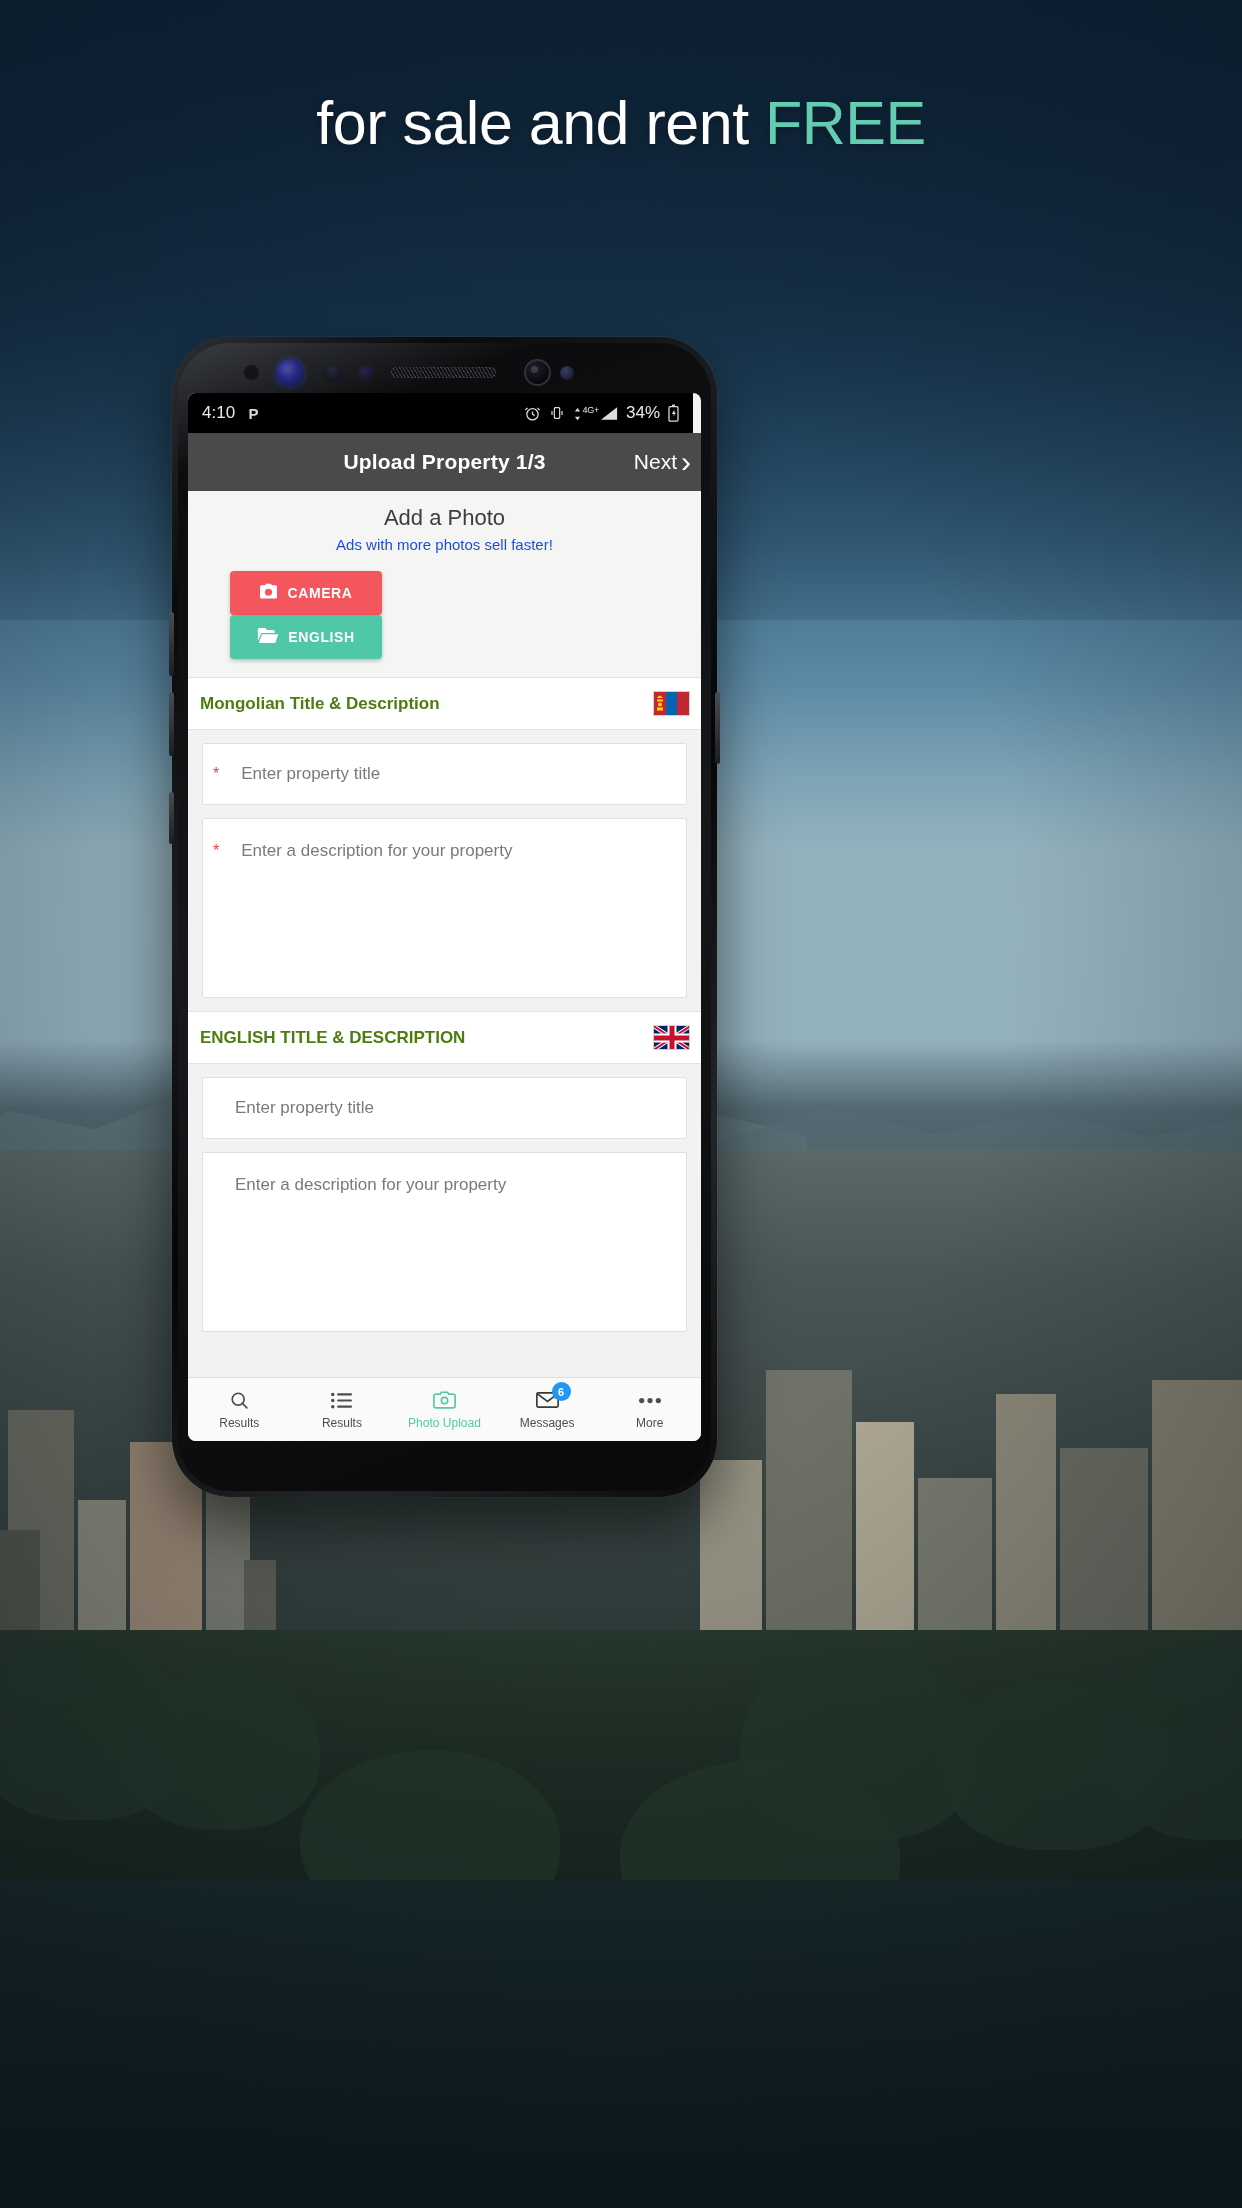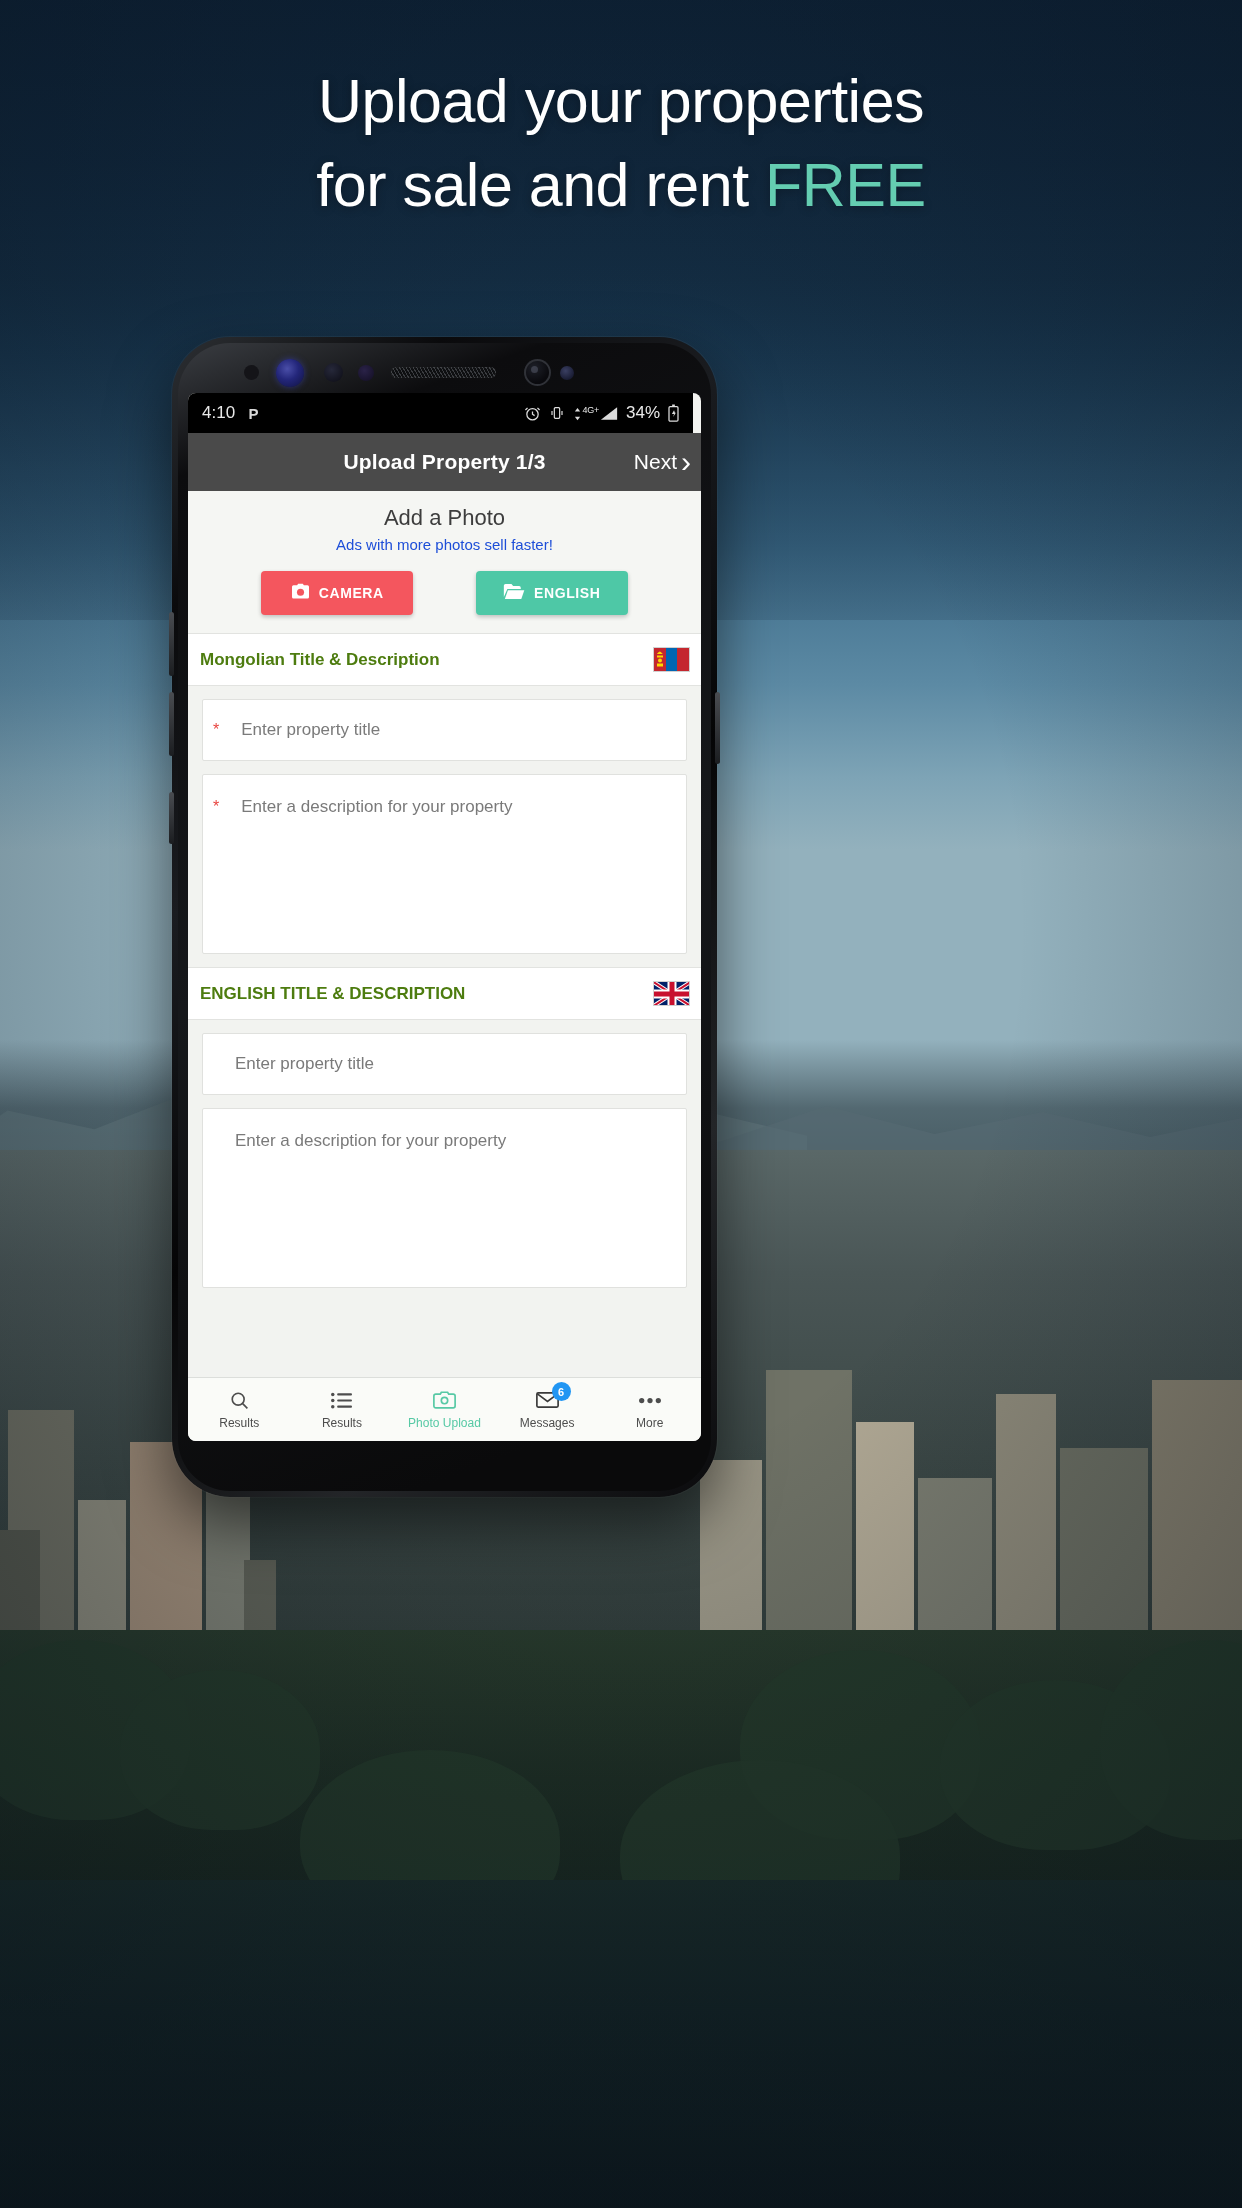--- a/index.html
+++ b/index.html
@@ -165,21 +165,21 @@
 
   
   .content {
     position:absolute; left:0; right:0; top:98px; bottom:64px;
     background:#f2f3f0; overflow:hidden;
   }
 
   .photo-card { background:#f5f6f3; padding: 14px 0 18px; }
   .photo-title { text-align:center; font-size:22px; color:#3d3d3d; }
   .photo-sub   { text-align:center; font-size:15px; color:#1d4ed8; margin-top:5px; }
-  .photo-btns  { display:flex; justify-content:space-around; margin-top:18px; padding: 0 42px; }
+  .photo-btns  { display:flex; justify-content:space-around; margin-top:18px; padding: 0 42px; flex-direction: column; }
   .pbtn {
     display:flex; align-items:center; justify-content:center; gap:9px;
     height:44px; width:152px; border-radius:4px;
     color:#fff; font-size:14px; font-weight:700; letter-spacing:.6px;
     box-shadow: 0 2px 4px rgba(0,0,0,.22);
   }
   .pbtn-camera { background:#f4565e; }
   .pbtn-photos { background:#4ec8a6; }
 
   .sec-header {
@@ -283,21 +283,20 @@
     <div class="blob" style="left:300px;  top:120px; width:260px; height:180px;"></div>
     <div class="blob" style="left:620px;  top:130px; width:280px; height:190px;"></div>
   </div>
 
   <div class="bg-water"></div>
   <div class="bg-topdark"></div>
   <div class="bg-vignette"></div>
 </div>
 
 <div class="headline">
-  <span>Upload your properties</span>
   <span class="l2">
     <span>for sale and rent </span><span class="accent">FREE</span>
   </span>
 </div>
 
 <div class="phone">
   <div class="phone-inner-ring"></div>
   <div class="phone-side btn-vol-up"></div>
   <div class="phone-side btn-vol-dn"></div>
   <div class="phone-side btn-bixby"></div>

